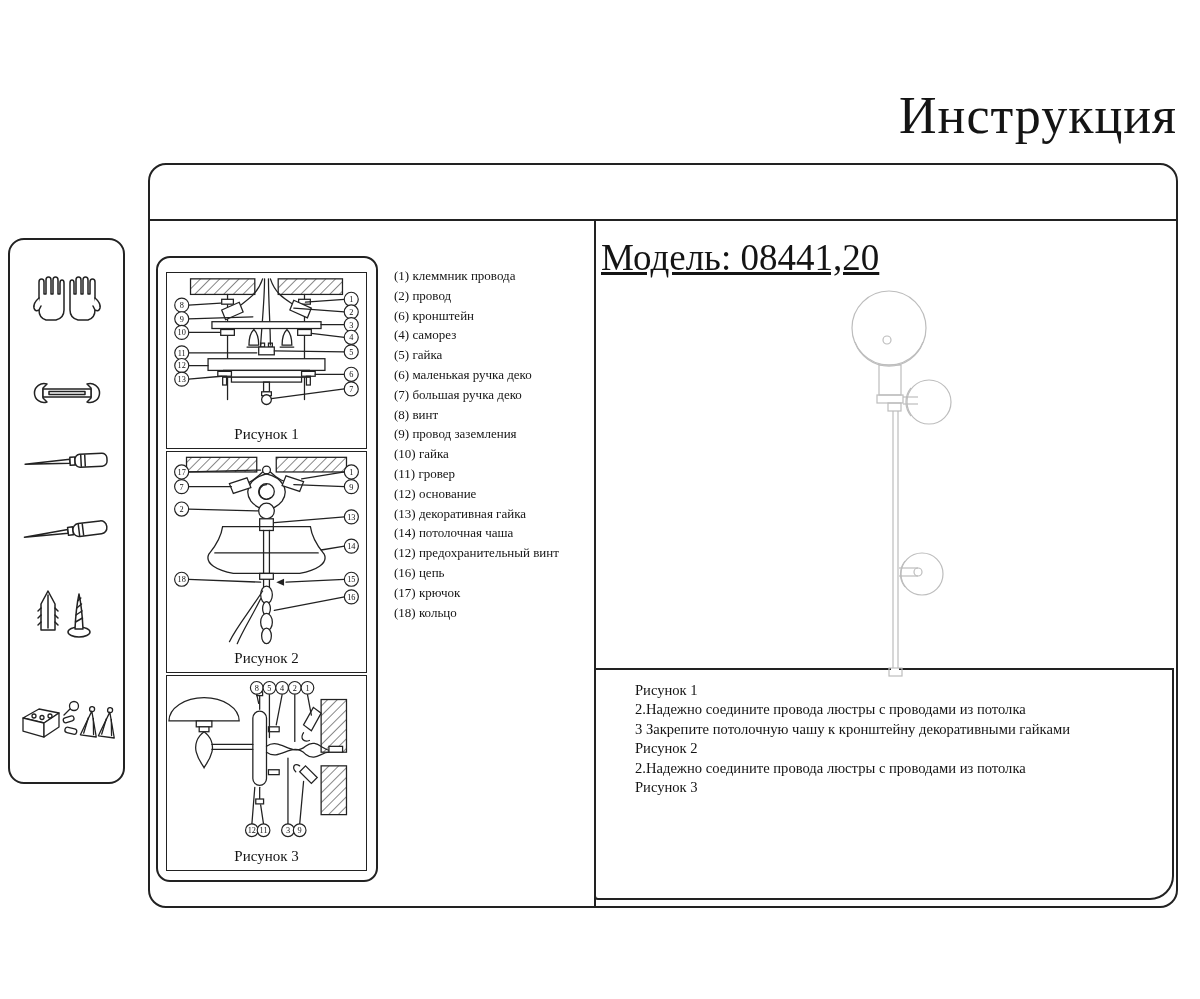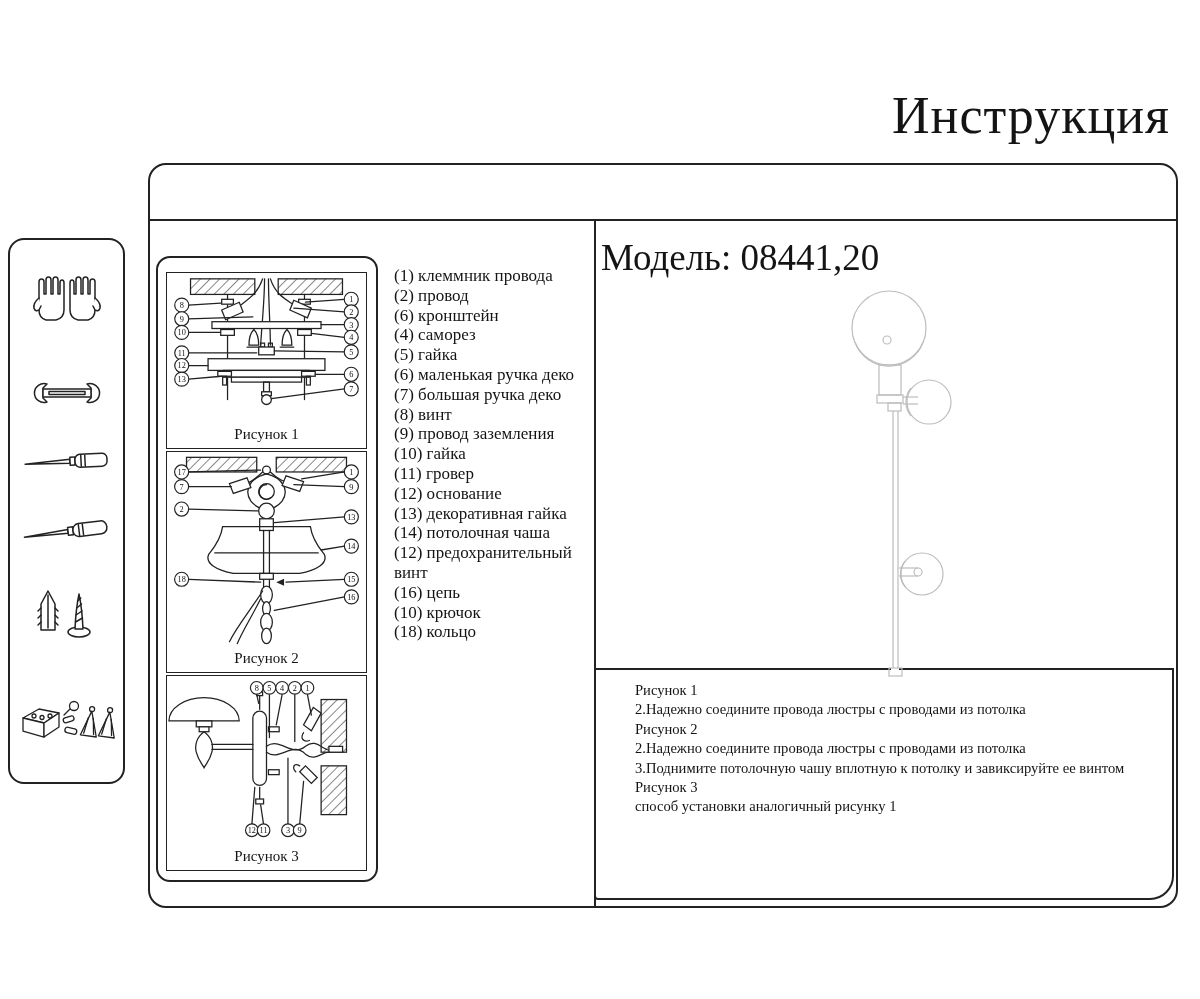--- a/index.html
+++ b/index.html
@@ -2,40 +2,40 @@
 <html><head>
 <meta charset="utf-8">
 <style>
   html,body{margin:0;padding:0;}
   body{
     width:1200px;height:999px;position:relative;background:#ffffff;
     font-family:"Liberation Serif","DejaVu Serif",serif;color:#141414;
     overflow:hidden;
   }
   .abs{position:absolute;}
-  #title{right:30px;top:86px;font-size:52px;letter-spacing:1px;white-space:nowrap;}
+  #title{right:23px;top:86px;font-size:52px;letter-spacing:1px;white-space:nowrap;}
   #mainbox{left:148px;top:163px;width:1026px;height:741px;border:2px solid #222;border-radius:18px;}
   #topline{left:149px;top:219px;width:1028px;border-top:2px solid #222;height:0;}
   #vline{left:594px;top:220px;height:686px;border-left:2px solid #222;width:0;}
   #sidebar{left:8px;top:238px;width:113px;height:542px;border:2px solid #222;border-radius:16px;}
   .toolwrap{position:absolute;left:50%;transform:translateX(-50%);}
   #figpanel{left:156px;top:256px;width:218px;height:622px;border:2px solid #222;border-radius:14px;}
   .figsec{position:absolute;border:1.5px solid #222;background:#fff;}
   #fig1{left:166px;top:272px;width:199px;height:175px;}
   #fig2{left:166px;top:451px;width:199px;height:220px;}
   #fig3{left:166px;top:675px;width:199px;height:194px;}
   .figsvg{position:absolute;left:0;top:0;}
   .figlabel{position:absolute;left:0;right:0;bottom:5px;text-align:center;font-size:15px;}
   .ink{stroke:#222;fill:none;stroke-width:1.3;stroke-linecap:round;}
   .ink .fillw{fill:#fff;}
   .ink .solid{fill:#222;stroke:none;}
   .figsvg text{stroke:none;fill:#111;font:8.5px "Liberation Serif",serif;text-anchor:middle;}
   .co circle{fill:#fff;stroke:#222;stroke-width:1.2;}
-  #parts{left:394px;top:266px;width:198px;font-size:17px;line-height:19.8px;}
-  #model{left:601px;top:236px;font-size:37px;white-space:nowrap;}
+  #parts{left:394px;top:266px;width:198px;font-size:13px;line-height:19.8px;}
+  #model{left:601px;top:236px;font-size:37px;white-space:nowrap;text-decoration:underline;}
   #lamp{left:822px;top:278px;z-index:2;}
   #instrbox{left:594px;top:668px;width:576px;height:228px;border:2px solid #222;border-radius:0 0 24px 4px;z-index:1;}
   #instr{left:635px;top:681px;width:520px;font-size:14.6px;line-height:19.4px;}
   .toolsvg{stroke:#222;fill:none;stroke-width:1.5;stroke-linejoin:round;stroke-linecap:round;}
   .toolsvg .fw{fill:#fff;}
   .lampink{stroke:#bdbdbd;fill:none;stroke-width:1.2;}
 </style>
 </head>
 <body>
 
@@ -470,21 +470,21 @@
   <div>(7) большая ручка деко</div>
   <div>(8) винт</div>
   <div>(9) провод заземления</div>
   <div>(10) гайка</div>
   <div>(11) гровер</div>
   <div>(12) основание</div>
   <div>(13) декоративная гайка</div>
   <div>(14) потолочная чаша</div>
   <div>(12) предохранительный винт</div>
   <div>(16) цепь</div>
-  <div>(10) крючок</div>
+  <div>(17) крючок</div>
   <div>(18) кольцо</div>
 </div>
 
 <div id="model" class="abs">Модель: 08441,20</div>
 
 <svg id="lamp" class="abs" width="150" height="402" viewBox="0 0 150 402">
   <g class="lampink">
     <g>
       <circle cx="67" cy="50" r="37"></circle>
       <path d="M33 64 A36 36 0 0 0 101 64"></path>
@@ -514,18 +514,17 @@
       <line x1="77" y1="298" x2="96" y2="298"></line>
       <circle cx="96" cy="294" r="4"></circle>
     </g>
   </g>
 </svg>
 
 <div id="instrbox" class="abs"></div>
 <div id="instr" class="abs">
   <div>Рисунок 1</div>
   <div>2.Надежно соедините провода люстры с проводами из потолка</div>
+  <div>3 Закрепите потолочную чашу к кронштейну декоративными гайками</div>
   <div>Рисунок 2</div>
   <div>2.Надежно соедините провода люстры с проводами из потолка</div>
-  <div>3.Поднимите потолочную чашу вплотную к потолку и завиксируйте ее винтом</div>
   <div>Рисунок 3</div>
-  <div>способ установки аналогичный рисунку 1</div>
 </div>
 
 </body></html>

